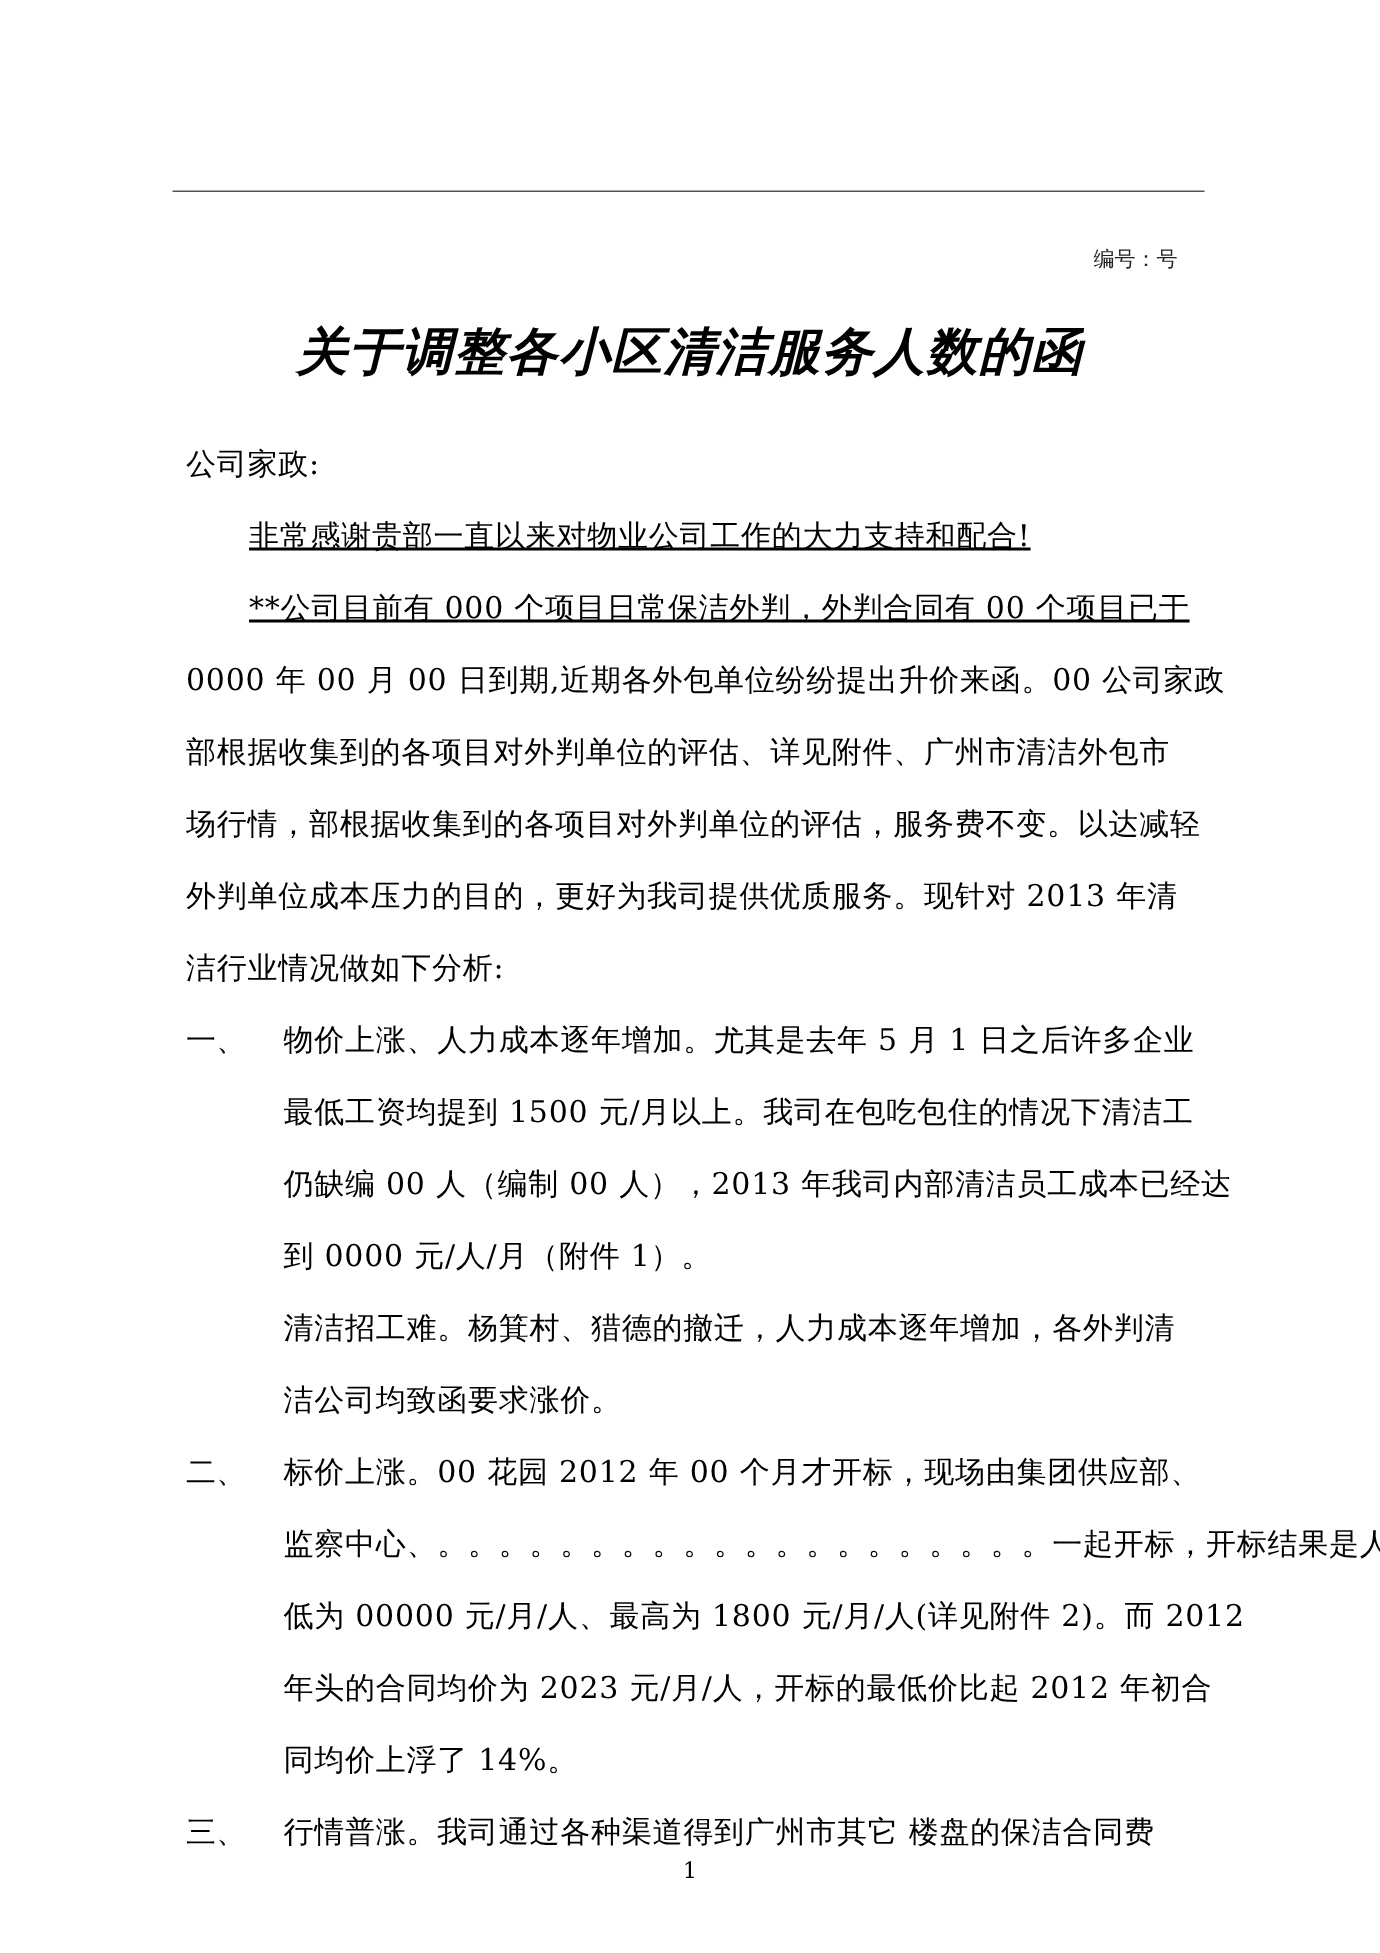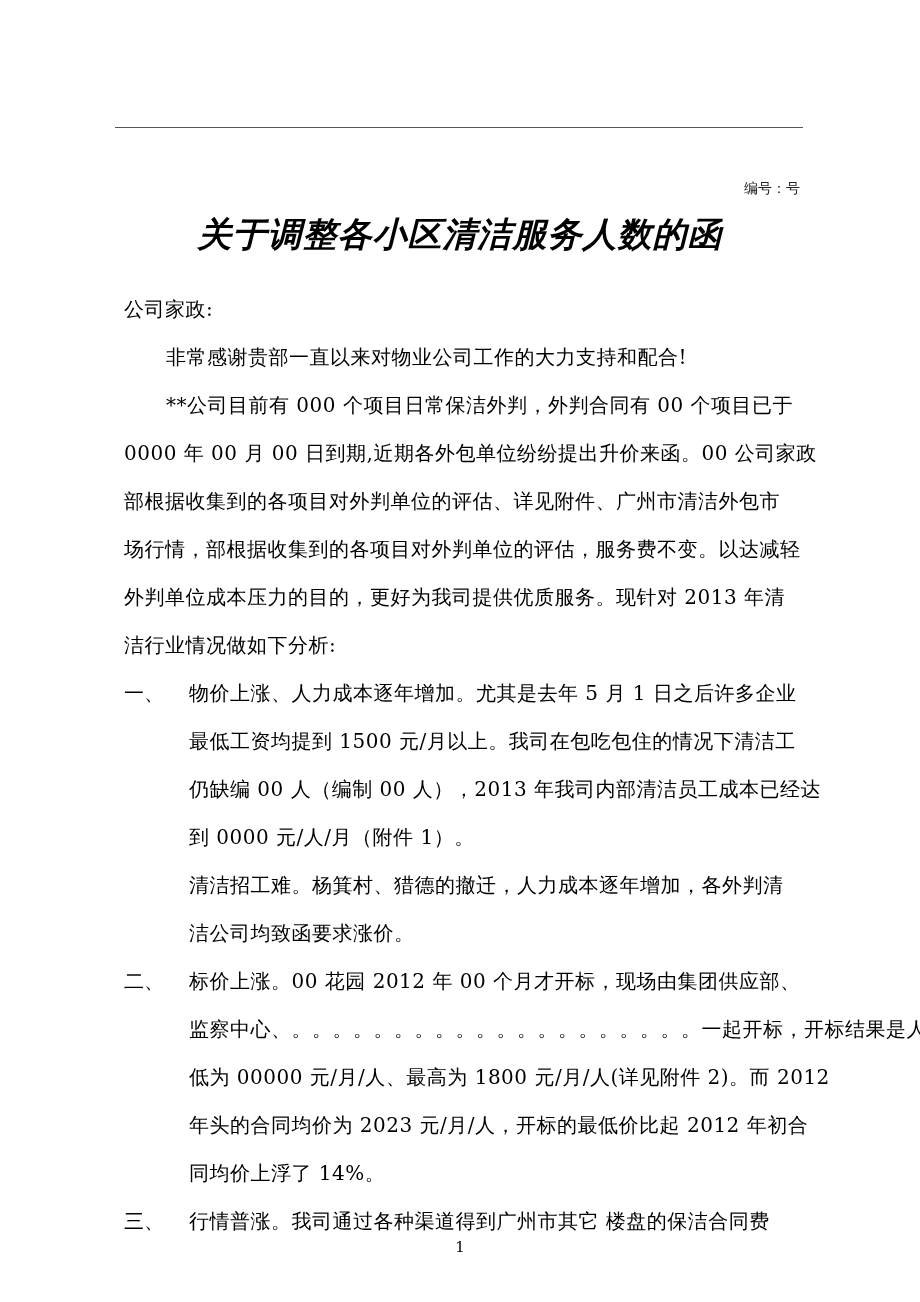--- a/index.html
+++ b/index.html
@@ -1,26 +1,26 @@
 <!DOCTYPE html>
 <html><head>
 <meta charset="utf-8">
 <style>
   html, body { margin: 0; padding: 0; background: #ffffff; }
   body { width: 920px; height: 1302px; position: relative; overflow: hidden;
          font-family: "DejaVu Serif", "Liberation Serif", serif; color: #000; }
   .rule { position: absolute; left: 115px; top: 127px; width: 688px; height: 0;
           border-top: 1.5px solid #555; }
-  .ref { position: absolute; right: 120px; top: 164px; font-size: 14px; color: #222; margin-top: 16px; }
+  .ref { position: absolute; right: 135px; top: 164px; font-size: 14px; color: #222; }
   .title { position: absolute; left: 0; width: 920px; top: 212px; text-align: center;
            font-size: 34px; font-weight: bold; letter-spacing: 1px;
            font-family: "DejaVu Sans", "Liberation Sans", sans-serif; font-style: italic; }
   .line { position: absolute; font-size: 20px; line-height: 28px; white-space: nowrap; letter-spacing: 0.5px; }
   .l0 { left: 124px; }
-  .l1 { left: 166px; }
+  .l1 { left: 166px; text-decoration: underline; }
   .num { position: absolute; left: 124px; font-size: 20px; line-height: 28px; }
   .item { left: 189px; text-align: center; }
   .pagenum { position: absolute; left: 0; width: 920px; text-align: center; top: 1238px; font-size: 15px; }
 </style>
 </head>
 <body>
 
 <div class="rule"></div>
 <div class="ref">编号：号</div>
 

